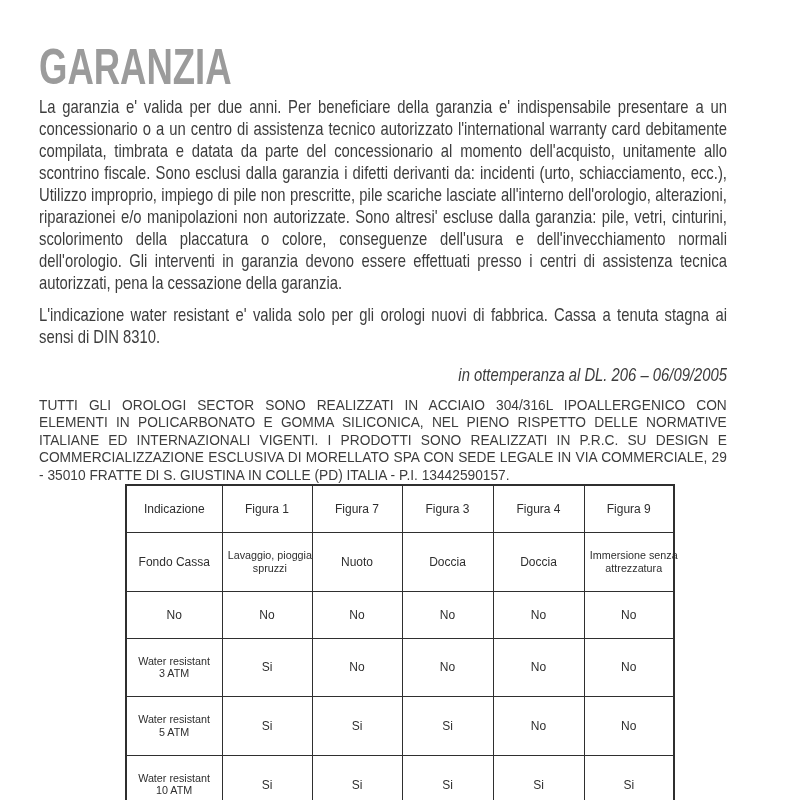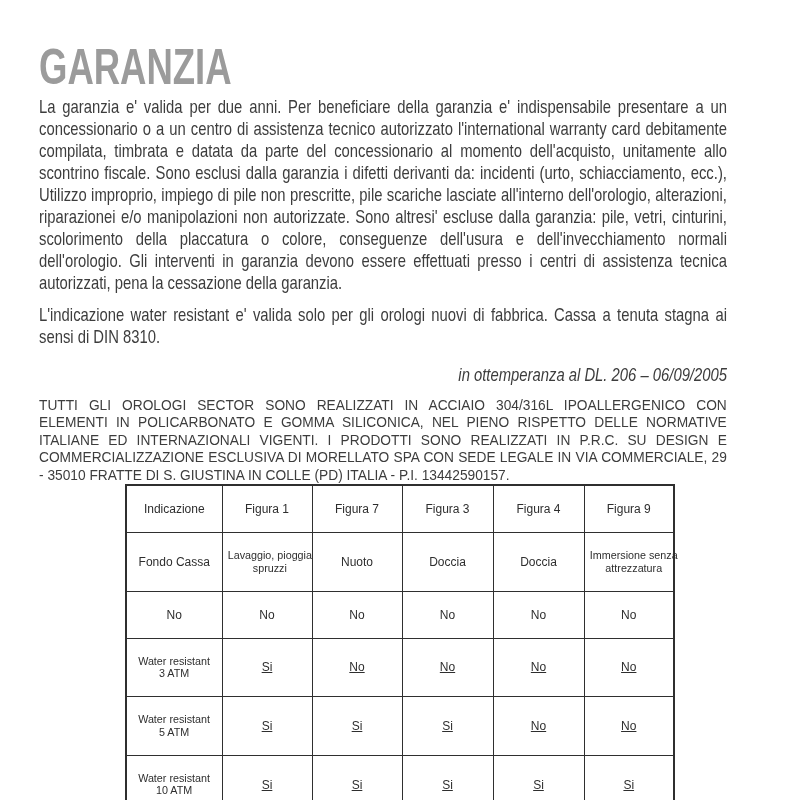--- a/index.html
+++ b/index.html
@@ -44,21 +44,21 @@
     margin:1px auto 0 auto;border:2px solid var(--border-color);
     font-size:12px;color:#2e2e2e;
   }
   table.wr td{
     border:1px solid var(--border-color);
     text-align:center;vertical-align:middle;padding:16px 1px;
   }
   .tr-h1{height:31px;}
   .tr-h2{height:40px;margin-left:32px;}
   .tr-no{height:30px;}
-  .tr-data{height:33px;text-decoration:underline;}
+  .tr-data{height:33px;}
   .pre{
     white-space:pre;display:inline-block;
     font-size:11.7px;line-height:12.6px;
     transform:scaleX(0.92);transform-origin:50% 50%;
   }
 </style>
 </head>
 <body>
 
 <div class="page">

